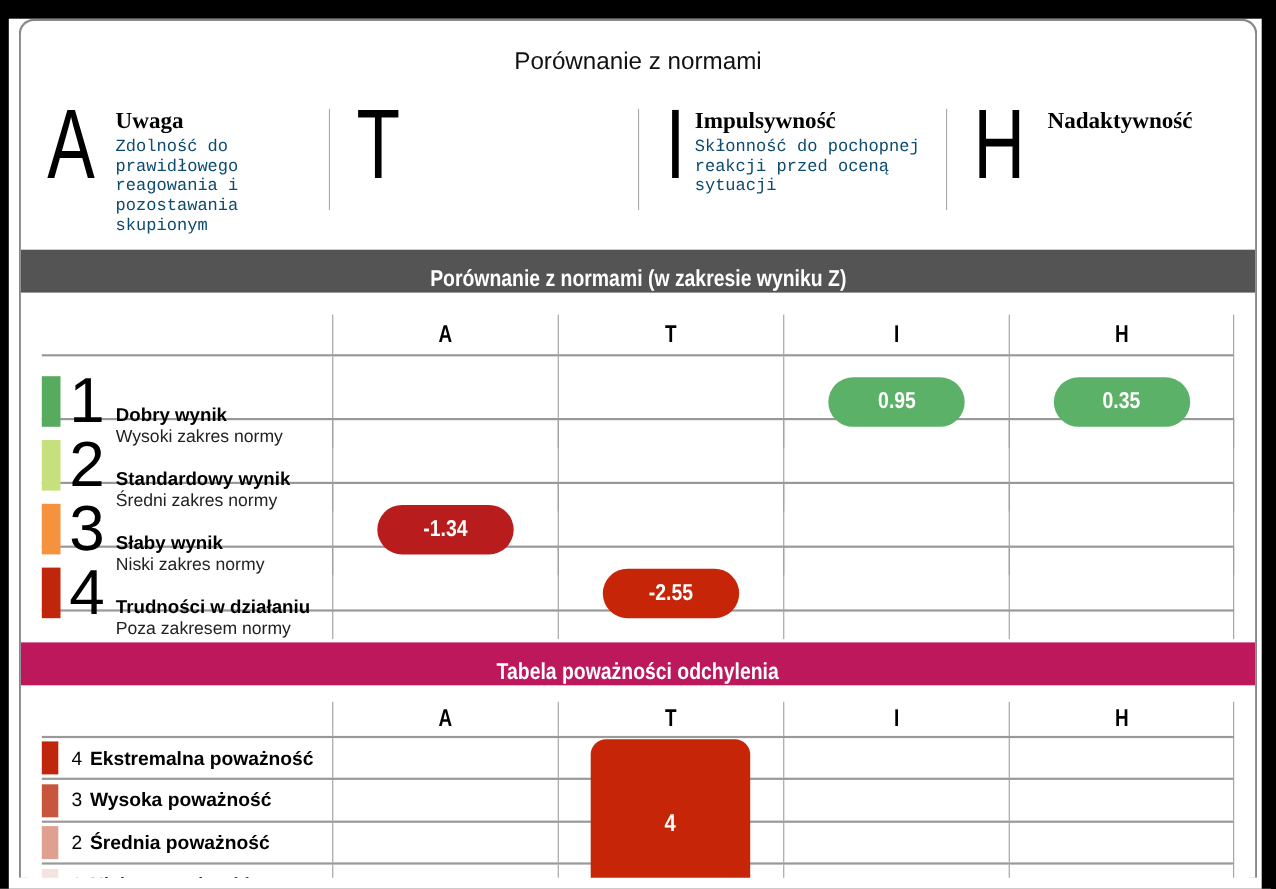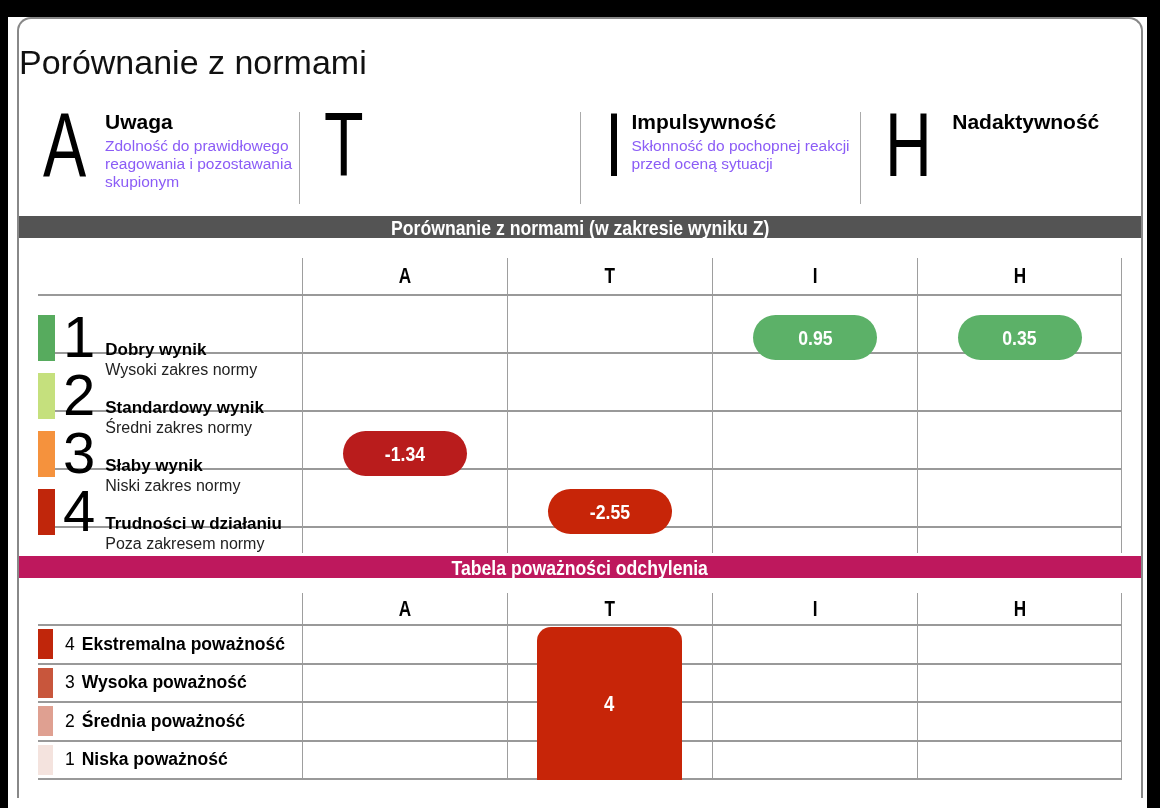--- a/index.html
+++ b/index.html
@@ -15,41 +15,41 @@
     margin:12px 4px 0 9px;
     height:781px;
     border:2px solid #888;
     border-bottom:none;
     border-radius:14px 14px 0 0;
     overflow:hidden;
     background:#fff;
   }
   .page-title {
     padding-top:24px;
-    text-align:left;
-    font-size:34px;
+    text-align:center;
+    font-size:22px;
     font-weight:400;
     color:#111;
   }
   
   .legend { display:flex; margin-top:28px; align-items:flex-start; }
   .legend-item { flex:1; display:flex; align-items:flex-start; padding-left:24px; }
   .legend-divider { width:1px; background:#aaa; height:92px; margin-top:2px; }
   .legend-letter {
     font-size:90px; line-height:0.78; font-weight:400;
     display:inline-block; transform:scaleX(0.72); transform-origin:left top;
     margin-right:2px;
   }
   .legend-text { padding-top:0; max-width:218px; }
-  .legend-title { font-size:21px; font-weight:bold; margin-bottom:3px; }
-  .legend-desc { font-size:15.5px; line-height:1.16; color:#8b5cf6; }
+  .legend-title { font-size:21px; font-weight:bold; margin-bottom:3px;font-family:Liberation Serif, serif; }
+  .legend-desc { font-size:15.5px; line-height:1.16; color:#0c4a6e;font-family:Liberation Mono, monospace; }
   
   .section-bar {
-    margin-top:12px; height:22px; background:#545454;
-    display:flex; align-items:flex-start; justify-content:center;
+    margin-top:12px; height:39px; background:#545454;
+    display:flex; align-items:flex-end; justify-content:center;
   }
   .section-bar .cond { color:#fff; font-weight:bold; font-size:21px; }
   .cond { display:inline-block; transform:scaleX(0.84); transform-origin:center; white-space:nowrap; }
   
   .tbl { margin:20px 19px 0 19px; }
   .tbl-header { display:grid; grid-template-columns:264px repeat(4,1fr); height:38px; border-bottom:2px solid #999; }
   .col-head { display:flex; align-items:center; justify-content:center; border-left:1px solid #9e9e9e; font-size:22px; font-weight:bold; }
   .col-head-last { border-right:1px solid #9e9e9e; }
   .col-head .cond { transform:scaleX(0.78); }
   .trow { display:grid; grid-template-columns:264px repeat(4,1fr); border-bottom:2px solid #999; }

